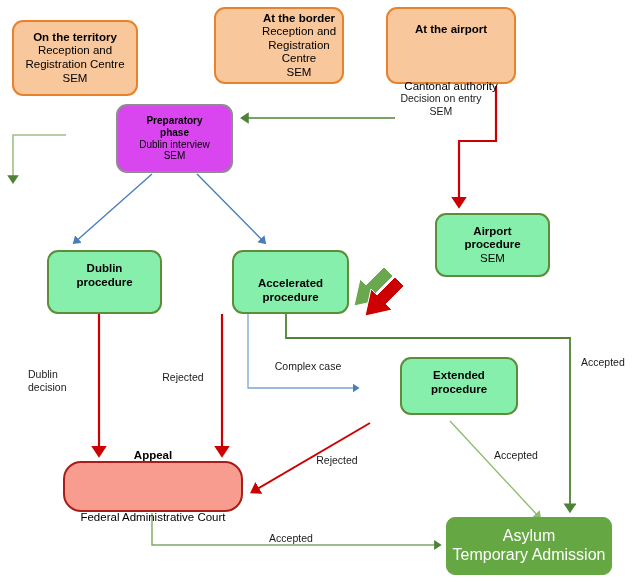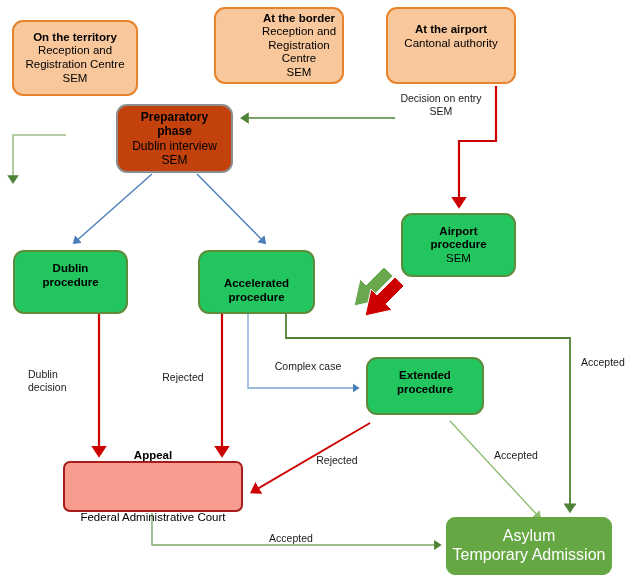--- a/index.html
+++ b/index.html
@@ -41,37 +41,38 @@
     font-weight: normal;
   }
   .orange-box {
     background: #f8c79b;
     border: 2.5px solid #e8822b;
     border-radius: 11px;
     color: #000000;
     font-size: 11.5px;
   }
   .grey-box {
-    background: #c2410c;
+    background: #d946ef;
     border: 2.5px solid #8d8d8d;
     border-radius: 11px;
     color: #000000;
-    font-size: 12px;
+    font-size: 10px;
   }
   .lightgreen-box {
-    background: #22c55e;
+    background: #86efac;
     border: 2.5px solid #5d8c3a;
     border-radius: 11px;
     color: #000000;
     font-size: 11.5px;
+    margin-left: 34px;
   }
   .red-box {
     background: #f79c8e;
     border: 2.5px solid #a81d19;
-    border-radius: 7px;
+    border-radius: 18px;
     color: #000000;
     font-size: 11.5px;
     gap: 48px;
   }
   .darkgreen-box {
     background: #65a843;
     border: 1px solid #65a843;
     border-radius: 9px;
     color: #ffffff;
     font-size: 16px;
@@ -170,21 +171,21 @@
   </div>
 
   <div class="node orange-box" style="left:214px; top:7px; width:130px; height:77px;padding-left:40px;">
     <div class="t-bold">At the border</div>
     <div class="t-norm">Reception and</div>
     <div class="t-norm">Registration Centre</div>
     <div class="t-norm">SEM</div>
   </div>
 
   <div class="node orange-box" style="left:386px; top:7px; width:130px; height:77px;
-       justify-content:flex-start; padding-top:14px;">
+       justify-content:flex-start; padding-top:14px;gap:43px;">
     <div class="t-bold">At the airport</div>
     <div class="t-norm">Cantonal authority</div>
   </div>
 
   <div class="node grey-box" style="left:116px; top:104px; width:117px; height:69px;">
     <div class="t-bold">Preparatory</div>
     <div class="t-bold">phase</div>
     <div class="t-norm">Dublin interview</div>
     <div class="t-norm">SEM</div>
   </div>

